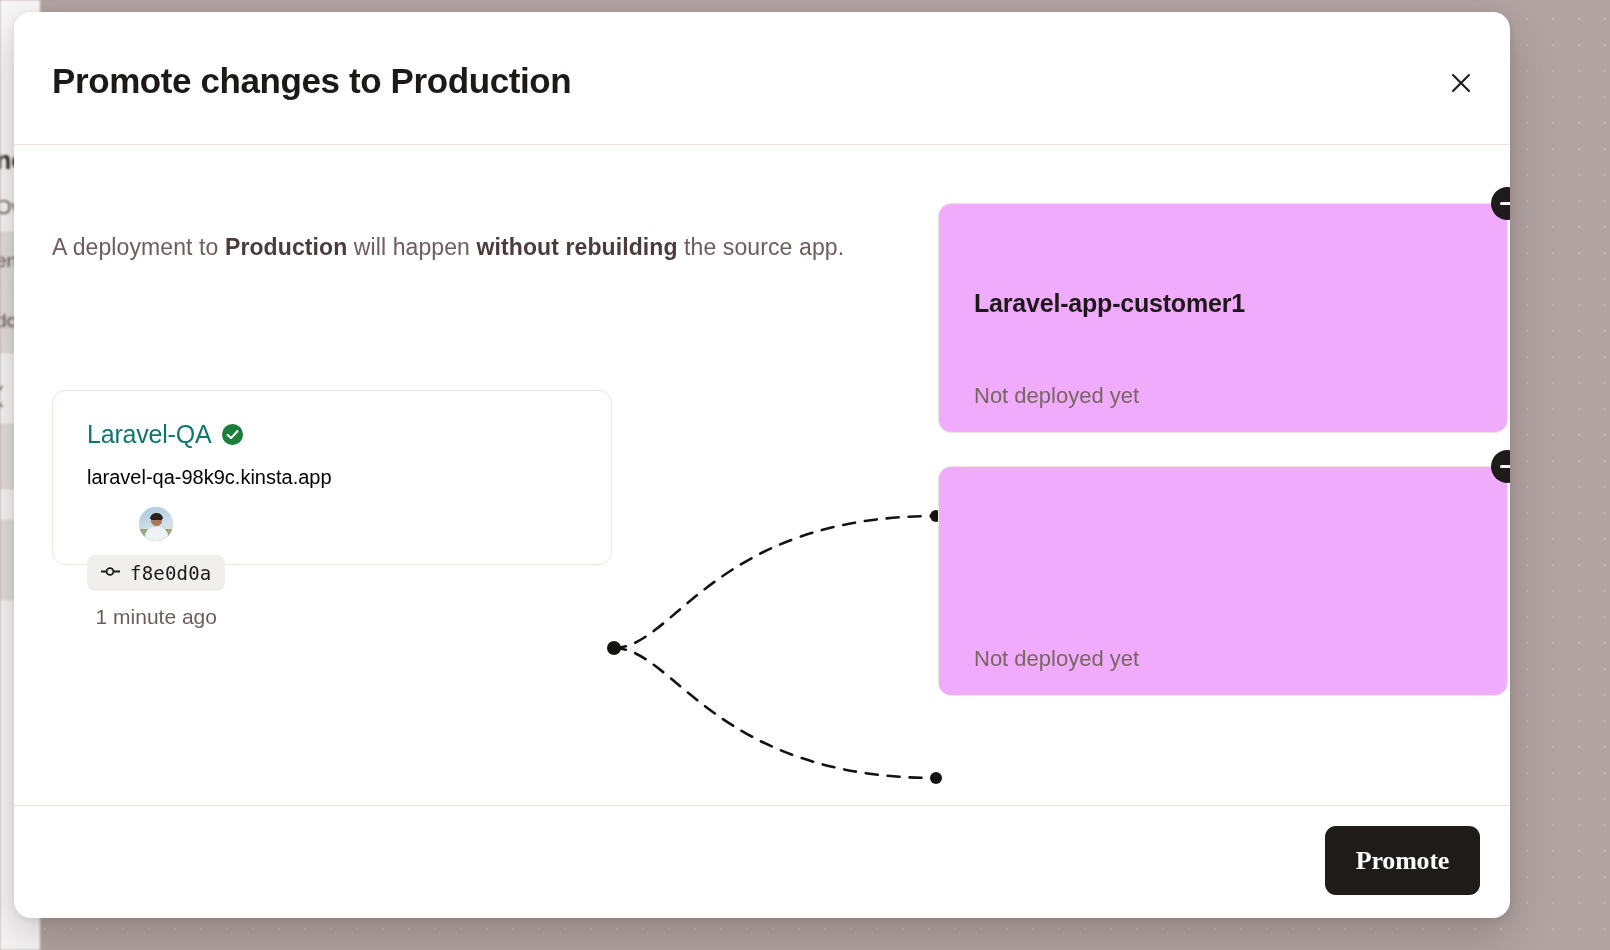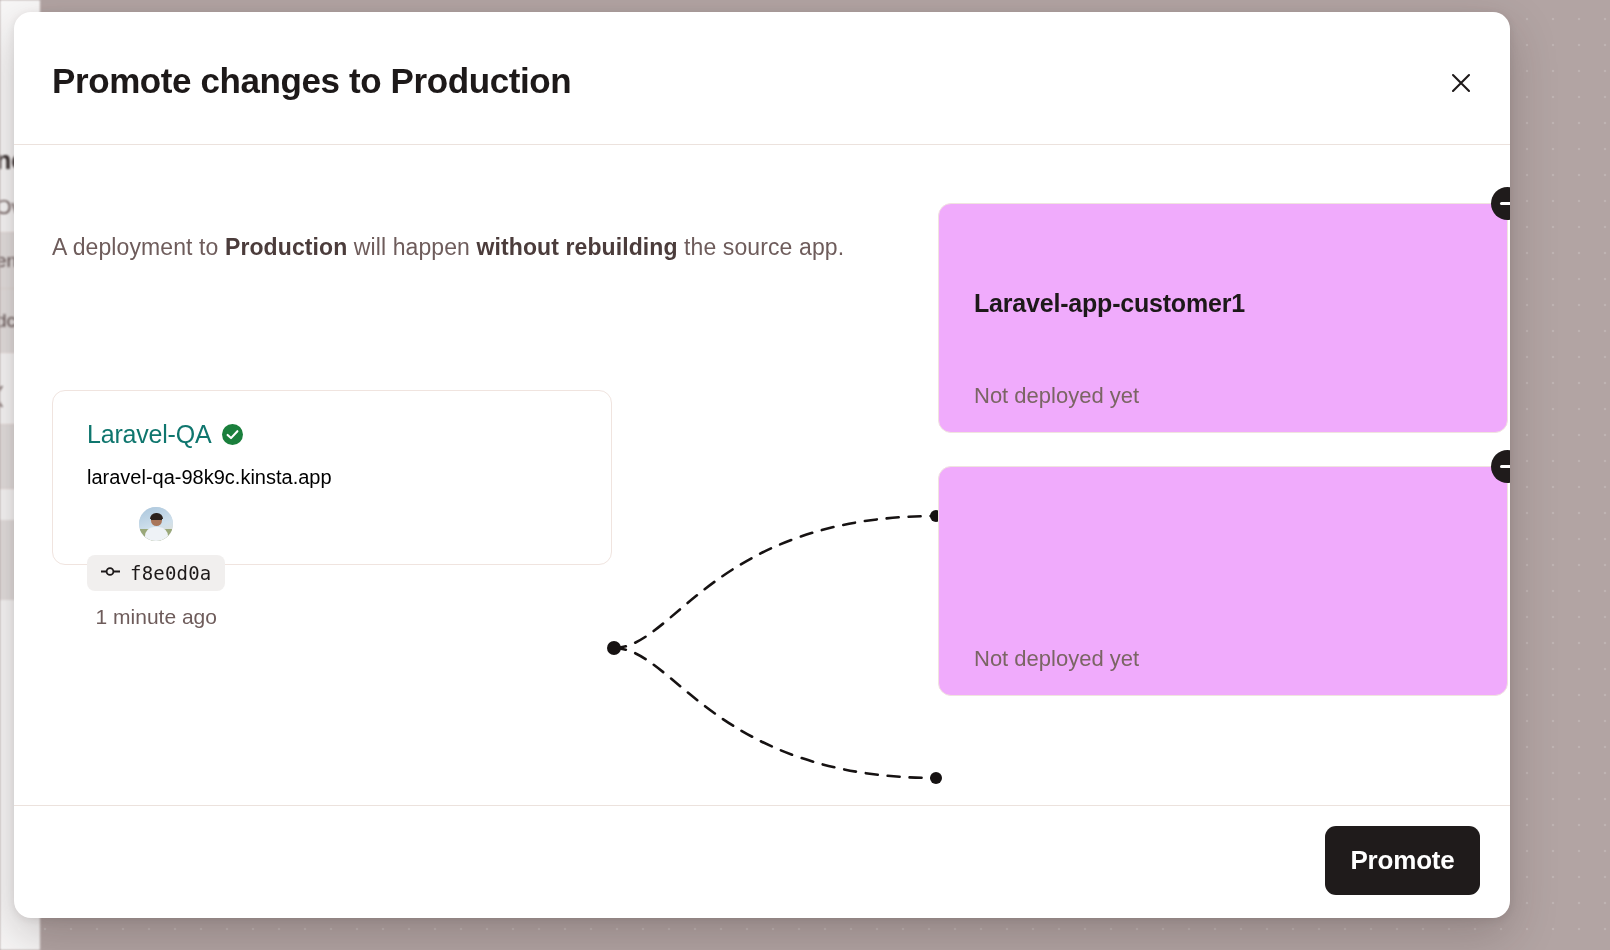--- a/index.html
+++ b/index.html
@@ -216,21 +216,21 @@
     height: 112px;
     border-top: 1px solid #ece2dd;
   }
   .promote-btn {
     position: absolute;
     right: 30px; top: 20px;
     width: 155px; height: 69px;
     background: #1f1b1b;
     color: #ffffff;
     border: none; border-radius: 11px;
-    font-family: Liberation Sans, sans-serif;
+    font-family: Liberation Serif, serif;
     font-size: 26px; font-weight: bold;
     letter-spacing: -0.2px;
     cursor: pointer;
   }
 </style>
 </head>
 <body>
 
 <div class="page-behind">
   <div class="behind-tint bt1"></div>

